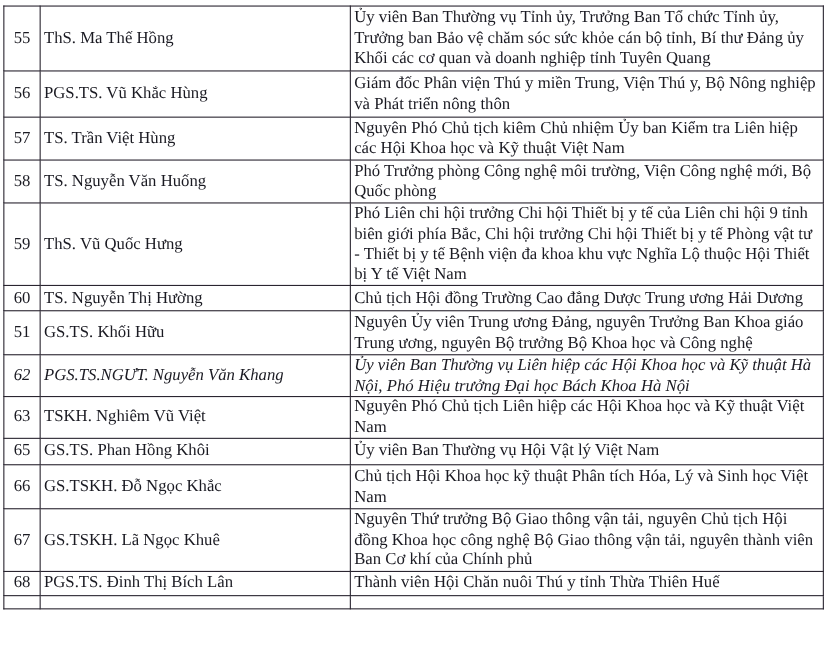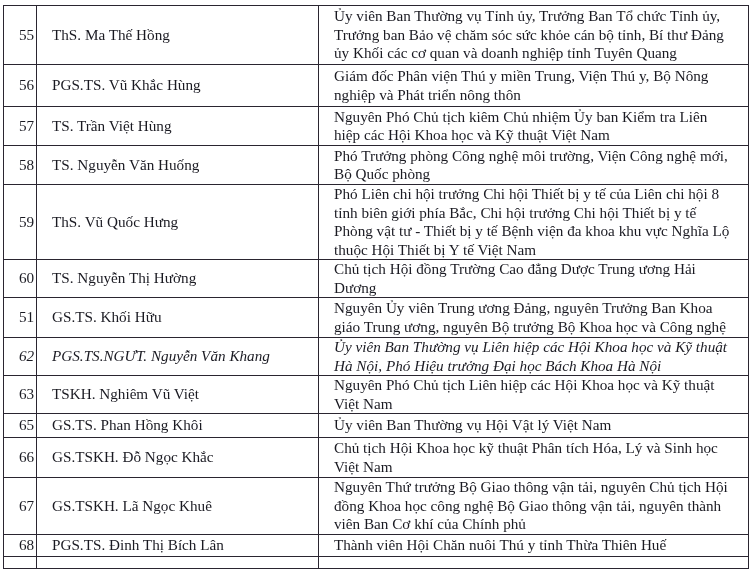--- a/index.html
+++ b/index.html
@@ -12,21 +12,21 @@
       position: absolute; left: 3px; top: 5px;
       border-collapse: collapse;
       width: 745px;
       table-layout: fixed;
       font-size: 15.2px;
       line-height: 18.5px;
     }
     table.doc td {
       border: 1.5px solid #2a2530;
       vertical-align: middle;
-      padding: 0 15px;
+      padding: 0 3px;
     }
     col.c-no { width: 33px; }
     col.c-name { width: 282px; }
     col.c-pos { width: 430px; }
     td.no { text-align: center; padding: 0; }
     td.name { padding-left: 3px; }
     td.pos { padding-left: 3px; padding-right: 2px; }
   </style>
 </head>
 <body>
@@ -54,21 +54,21 @@
         <td class="pos">Nguyên Phó Chủ tịch kiêm Chủ nhiệm Ủy ban Kiểm tra Liên hiệp các Hội Khoa học và Kỹ thuật Việt Nam</td>
       </tr>
       <tr style="height: 39px;">
         <td class="no">58</td>
         <td class="name">TS. Nguyễn Văn Huống</td>
         <td class="pos">Phó Trưởng phòng Công nghệ môi trường, Viện Công nghệ mới, Bộ Quốc phòng</td>
       </tr>
       <tr style="height: 74px;">
         <td class="no">59</td>
         <td class="name">ThS. Vũ Quốc Hưng</td>
-        <td class="pos">Phó Liên chi hội trưởng Chi hội Thiết bị y tế của Liên chi hội 8 tỉnh biên giới phía Bắc, Chi hội trưởng Chi hội Thiết bị y tế Phòng vật tư - Thiết bị y tế Bệnh viện đa khoa khu vực Nghĩa Lộ thuộc Hội Thiết bị Y tế Việt Nam</td>
+        <td class="pos">Phó Liên chi hội trưởng Chi hội Thiết bị y tế của Liên chi hội 9 tỉnh biên giới phía Bắc, Chi hội trưởng Chi hội Thiết bị y tế Phòng vật tư - Thiết bị y tế Bệnh viện đa khoa khu vực Nghĩa Lộ thuộc Hội Thiết bị Y tế Việt Nam</td>
       </tr>
       <tr style="height: 23px;">
         <td class="no">60</td>
         <td class="name">TS. Nguyễn Thị Hường</td>
         <td class="pos">Chủ tịch Hội đồng Trường Cao đẳng Dược Trung ương Hải Dương</td>
       </tr>
       <tr style="height: 40px;">
         <td class="no">51</td>
         <td class="name">GS.TS. Khối Hữu</td>
         <td class="pos">Nguyên Ủy viên Trung ương Đảng, nguyên Trưởng Ban Khoa giáo Trung ương, nguyên Bộ trưởng Bộ Khoa học và Công nghệ</td>

